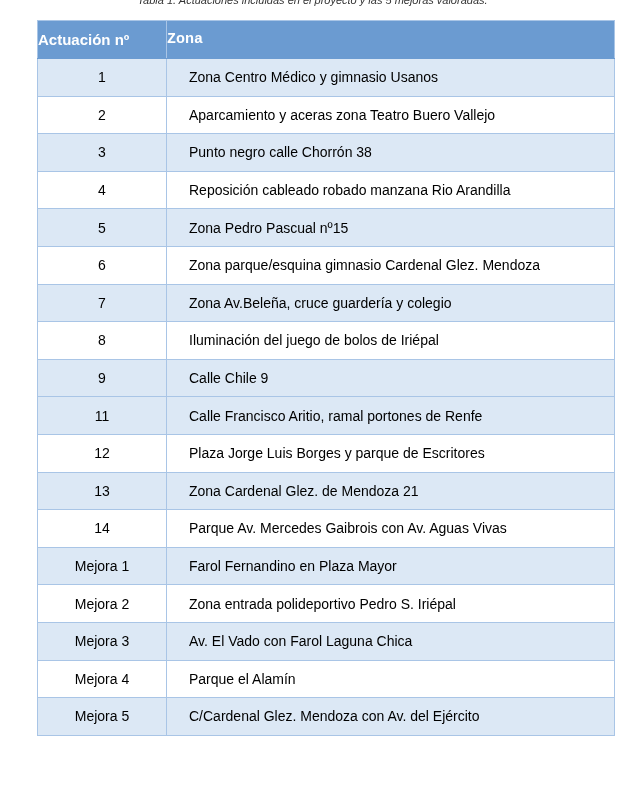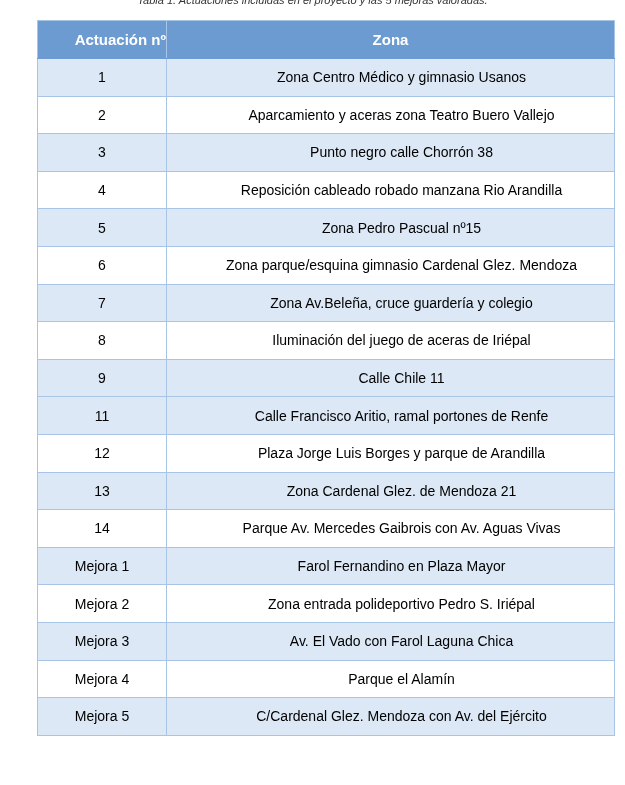--- a/index.html
+++ b/index.html
@@ -40,36 +40,35 @@
     table.data-table th {
       background: #6b9bd1;
       color: #ffffff;
       font-weight: bold;
       font-size: 15px;
       height: 37px;
       padding: 0;
       border: 1px solid #a9c5e6;
       border-bottom: 1px solid #6b9bd1;
     }
-    table.data-table th.h1 { text-align: right; }
-    table.data-table th.h2 { text-align: center; }
+    table.data-table th.h1 { text-align: left; }
+    table.data-table th.h2 { text-align: left; font-family: Liberation Mono, monospace; }
     table.data-table td {
       height: 36.6px;
       padding: 0;
       font-size: 14px;
       border: 1px solid #a9c5e6;
       vertical-align: middle;
     }
     table.data-table td.num {
       text-align: center;
     }
     table.data-table td.zona {
       padding-left: 22px;
       white-space: nowrap;
-      text-align: center;
     }
     table.data-table tr.odd td { background: #dce8f5; }
     table.data-table tr.even td { background: #ffffff; }
   </style>
 </head>
 <body>
 
 <div class="caption">Tabla 1. Actuaciones incluidas en el proyecto y las 5 mejoras valoradas.</div>
 
 <table class="data-table">
@@ -107,33 +106,33 @@
     <tr class="even">
       <td class="num">6</td>
       <td class="zona">Zona parque/esquina gimnasio Cardenal Glez. Mendoza</td>
     </tr>
     <tr class="odd">
       <td class="num">7</td>
       <td class="zona">Zona Av.Beleña, cruce guardería y colegio</td>
     </tr>
     <tr class="even">
       <td class="num">8</td>
-      <td class="zona">Iluminación del juego de aceras de Iriépal</td>
+      <td class="zona">Iluminación del juego de bolos de Iriépal</td>
     </tr>
     <tr class="odd">
       <td class="num">9</td>
-      <td class="zona">Calle Chile 11</td>
+      <td class="zona">Calle Chile 9</td>
     </tr>
     <tr class="odd">
       <td class="num">11</td>
       <td class="zona">Calle Francisco Aritio, ramal portones de Renfe</td>
     </tr>
     <tr class="even">
       <td class="num">12</td>
-      <td class="zona">Plaza Jorge Luis Borges y parque de Arandilla</td>
+      <td class="zona">Plaza Jorge Luis Borges y parque de Escritores</td>
     </tr>
     <tr class="odd">
       <td class="num">13</td>
       <td class="zona">Zona Cardenal Glez. de Mendoza 21</td>
     </tr>
     <tr class="even">
       <td class="num">14</td>
       <td class="zona">Parque Av. Mercedes Gaibrois con Av. Aguas Vivas</td>
     </tr>
     <tr class="odd">

